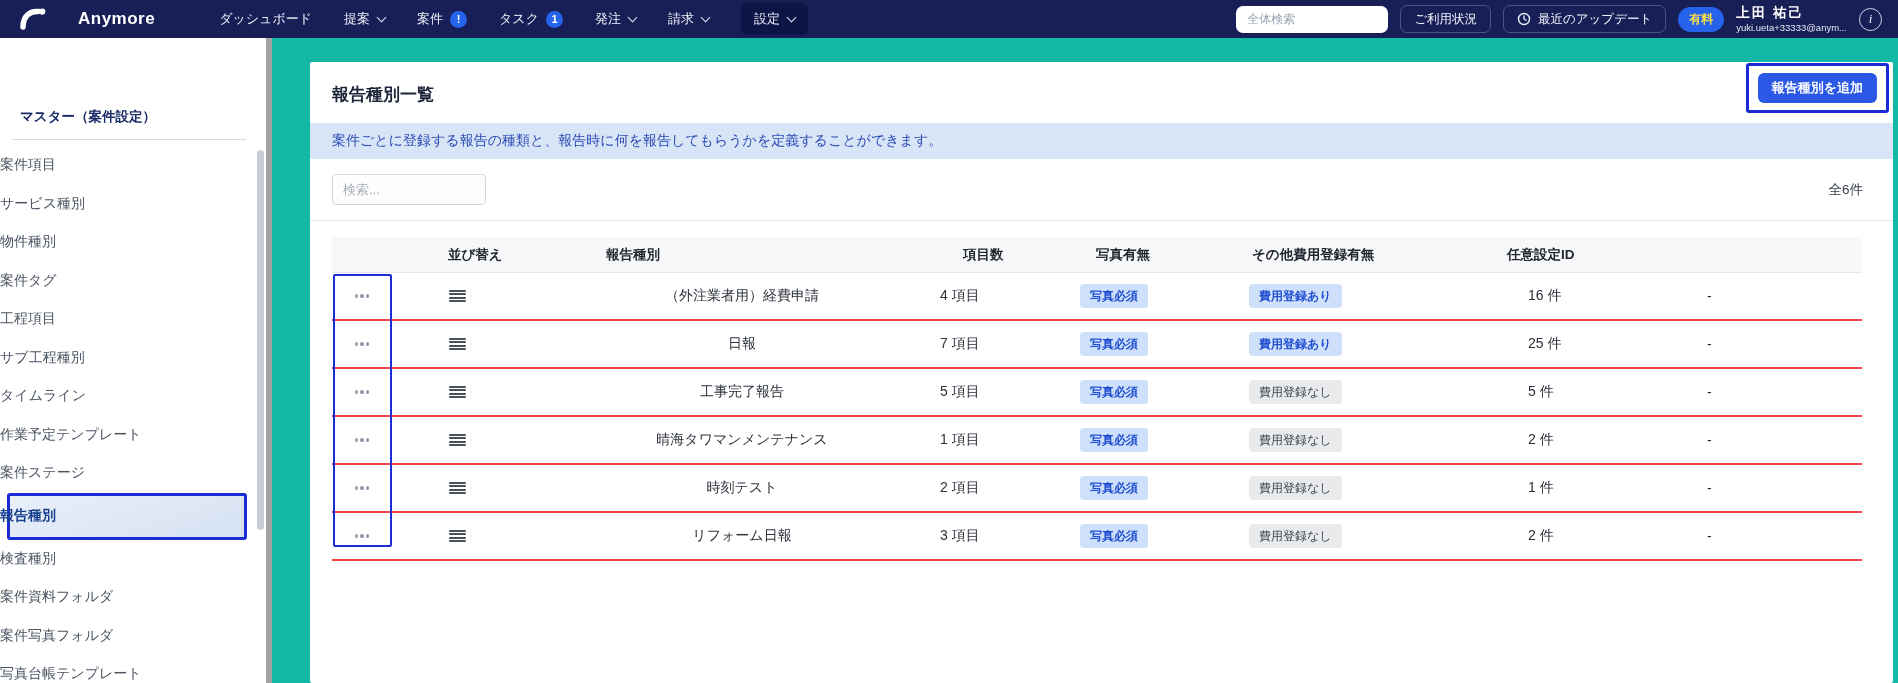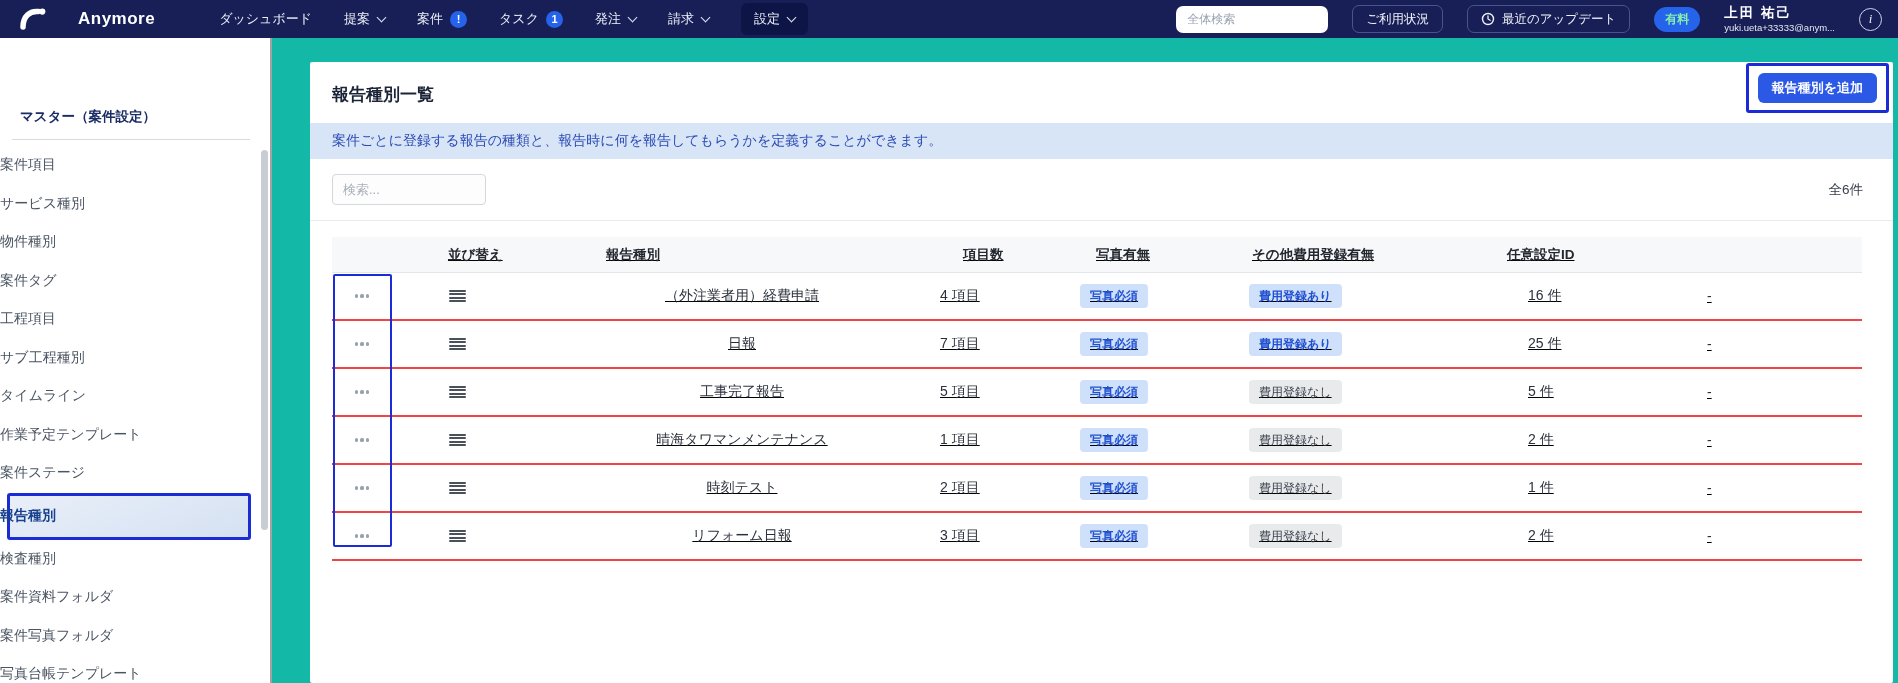--- a/index.html
+++ b/index.html
@@ -12,43 +12,43 @@
   .brand { display:flex; align-items:center; gap:8px; cursor:pointer; }
   .brand-name { font-size:17px; font-weight:700; letter-spacing:.5px; color:#fff;margin-left:24px; }
   .nav-items { display:flex; align-items:center; gap:32px; margin-left:64px; font-size:13px; }
   .nav-item { display:flex; align-items:center; cursor:pointer; white-space:nowrap; color:#eef1f9; }
   .nav-item.active { background:var(--nav-active-bg,#0d1547); padding:7px 13px; border-radius:6px; }
   .chev { width:7px; height:7px; border-right:1.6px solid #dfe4f2; border-bottom:1.6px solid #dfe4f2;
     transform:rotate(45deg); margin-left:8px; margin-top:-4px; }
   .nav-badge { display:inline-flex; align-items:center; justify-content:center; margin-left:7px;
     width:17px; height:17px; border-radius:50%; background:var(--accent,#2563eb);
     color:#fff; font-size:11px; font-weight:700; }
-  .nav-right { margin-left:auto; display:flex; align-items:center; gap:24px; }
+  .nav-right { margin-left:auto; display:flex; align-items:center; gap:12px; }
   .global-search { width:152px; height:27px; border:none; border-radius:7px; padding:0 11px;
     font-size:12px; color:#333; background:#fff; outline:none; }
   .global-search::placeholder { color:#9aa3b2; }
   .nav-btn { display:flex; align-items:center; gap:7px; height:28px; padding:0 13px;
     background:transparent; border:1px solid #49548f; border-radius:7px; color:#eef1f9;
     font-size:12.5px; cursor:pointer; white-space:nowrap;
     font-family:"Liberation Sans","DejaVu Sans",sans-serif; }
-  .plan-badge { background:var(--accent,#2563eb); color:#86efac; font-size:12px; font-weight:700;
+  .plan-badge { background:var(--accent,#2563eb); color:#fde047; font-size:12px; font-weight:700;
     padding:4px 11px; border-radius:13px; white-space:nowrap; }
   .user { line-height:1.25; cursor:pointer; }
   .user-name { font-size:13.5px; font-weight:700; letter-spacing:2px; color:#fff; white-space:nowrap; }
   .user-email { font-size:9.5px; color:#e3e7f3; }
   .info-btn { width:23px; height:23px; border:1.5px solid #cdd4ee; border-radius:50%;
     display:flex; align-items:center; justify-content:center; cursor:pointer;
     font-family:"Liberation Serif","DejaVu Serif",serif; font-style:italic;
     font-size:13px; color:#e8ecf8; }
 
   
   .app { display:flex; height:645px; }
 
   
-  .sidebar { position:relative; width:272px; background:#fff; border-right:2px solid #a3a3a3;
+  .sidebar { position:relative; width:272px; background:#fff; border-right:6px solid #a3a3a3;
     padding-top:70px; flex:none; }
   .sidebar-heading { padding-left:20px; font-size:13.5px; font-weight:700; color:#1b2d66; }
   .sidebar-divider { border-top:1px solid #d8dce2; margin:13px 20px 6px 12px; }
   .side-list { list-style:none; }
   .side-item { height:38.5px; display:flex; align-items:center; 
     font-size:14px; color:#4a5462; cursor:pointer; white-space:nowrap; }
   .side-item.selected { height:47px; position:relative; font-weight:700; color:#17418f; }
   .sel-box { position:absolute; top:0; bottom:0; left:7px; right:19px;
     background:linear-gradient(160deg,#e9eff9 0%,var(--selected-bg,#d5e1f2) 100%);
     border:3px solid var(--annotation,#1b2cd6); border-radius:3px; }
@@ -70,21 +70,21 @@
     padding-left:22px; font-size:14px; color:var(--banner-text,#2c4bb5);text-align:right; }
   .toolbar { display:flex; align-items:center; justify-content:space-between;
     padding:15px 30px 15px 22px; border-bottom:1px solid #e8eaee; }
   .table-search { width:154px; height:31px; border:1px solid #d3d7de; border-radius:4px;
     padding:0 10px; font-size:13px; color:#333; background:#fdfdfe; outline:none; }
   .table-search::placeholder { color:#a8aeb8; }
   .count { font-size:13.5px; color:#3a414b; }
 
   
   .table-wrap { position:relative; margin:16px 30px 0 22px; width:1530px; }
-  .tgrid { display:grid; grid-template-columns:60px 175px 350px 135px 165px 245px 200px 200px;text-decoration:underline; }
+  .tgrid { display:grid; grid-template-columns:60px 175px 350px 135px 165px 245px 200px 200px; }
   .cell { display:flex; align-items:center; font-size:14px; color:#2b313b; white-space:nowrap; }
   .thead { background:#f7f8fa; border-bottom:1px solid #e3e6ea; }
   .thead .cell { height:35px; font-size:13.5px; font-weight:700; color:#23272f; }
   .thead .c2 { padding-left:56px; } .thead .c3 { padding-left:39px; }
   .thead .c4 { padding-left:46px; } .thead .c5 { padding-left:44px; }
   .thead .c6 { padding-left:35px; } .thead .c7 { padding-left:68px; }
   .thead .c8 { padding-left:45px; }
   .tbody-row { border-bottom:2px solid #ef4444; }
   .tbody-row .cell { height:46px; }
   .tbody-row .c1 { justify-content:center; }

